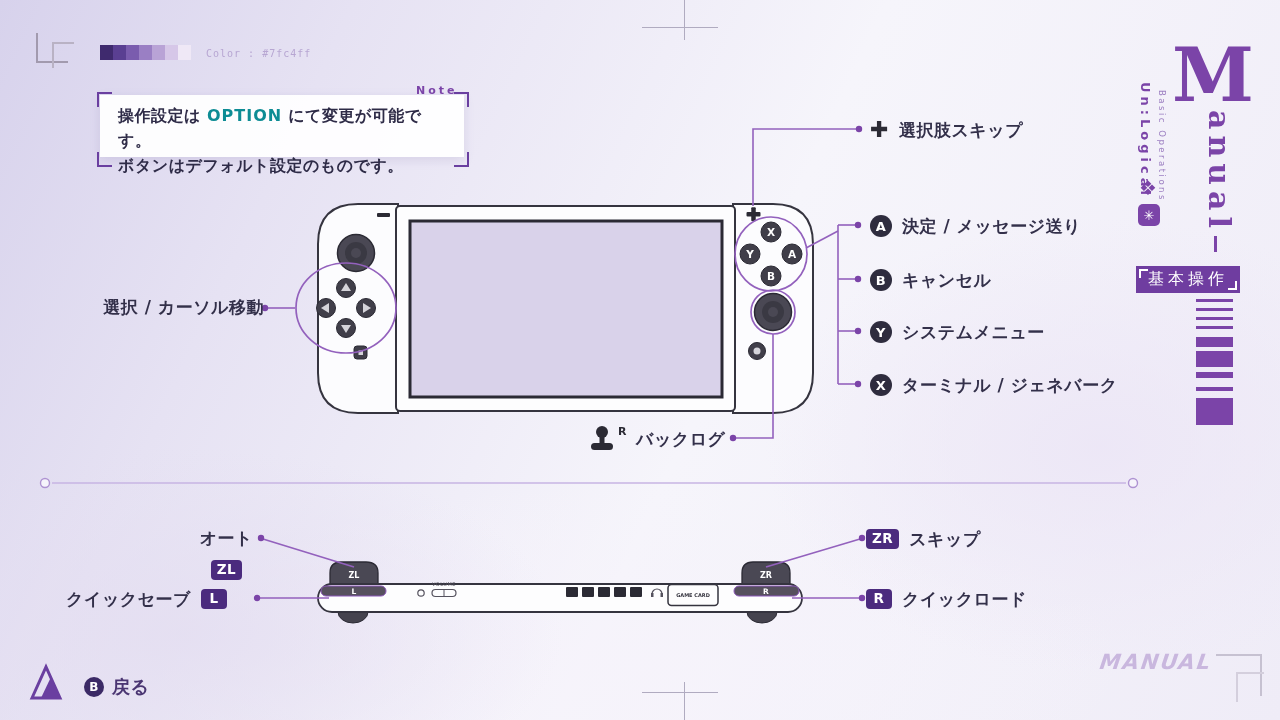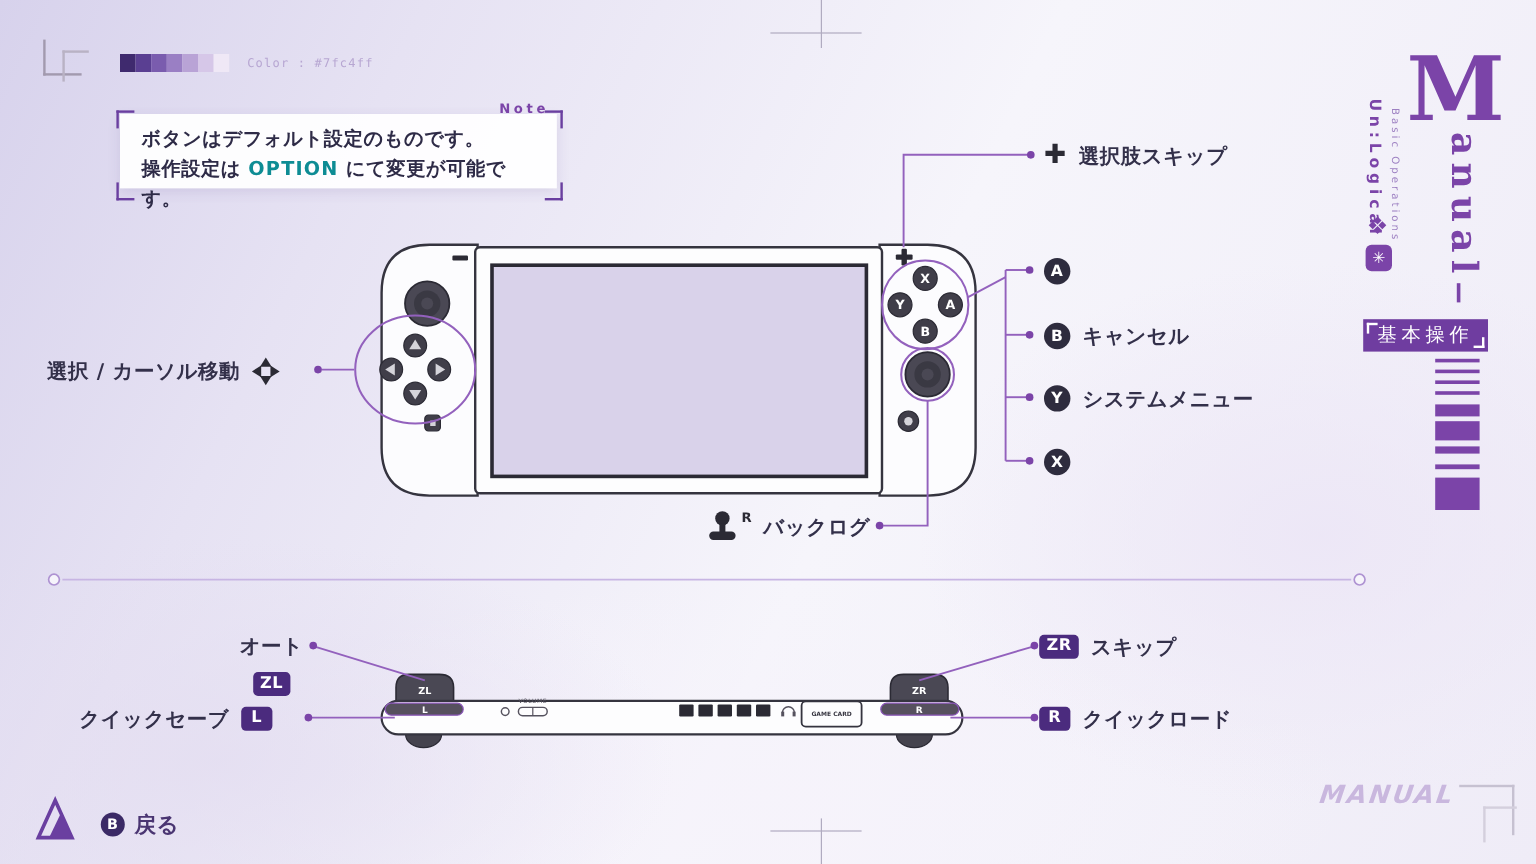--- a/index.html
+++ b/index.html
@@ -109,22 +109,22 @@
       <span style="background:#7a5cae"></span>
       <span style="background:#9a7fc4"></span>
       <span style="background:#b9a3d6"></span>
       <span style="background:#d6c7e8"></span>
       <span style="background:#efe8f6"></span>
   </div>
   <div class="abs" id="swatch-label">Color : #7fc4ff</div>
 
   <div class="abs" id="note-tag">Note</div>
   <div class="abs" id="notebox">
+    <div><span>操作設定は </span><span class="em-option">OPTION</span><span> にて変更が可能です。</span></div>
     <div>ボタンはデフォルト設定のものです。</div>
-    <div><span>操作設定は </span><span class="em-option">OPTION</span><span> にて変更が可能です。</span></div>
   </div>
   <div class="corner tl" style="left:97px;top:92px;"></div>
   <div class="corner bl" style="left:97px;top:152px;"></div>
   <div class="corner tr" style="left:454px;top:92px;"></div>
   <div class="corner br" style="left:454px;top:152px;"></div>
 
   <svg class="abs" style="left:0;top:0;z-index:2;pointer-events:none;" width="1280" height="720" viewBox="0 0 1280 720">
 
     <g>
       <path d="M398,204 L358,204 Q318,204 318,244 L318,373 Q318,413 358,413 L398,413 Z" fill="#fcfcfe" stroke="#35343f" stroke-width="2"></path>
@@ -263,34 +263,36 @@
       <circle cx="1133" cy="483" r="4.5" fill="#f6f4fb" stroke="#ae92d2" stroke-width="1.4"></circle>
     </g>
   </svg>
 
   <div class="callout" style="left:870px;top:118px;">
     <span class="plus-glyph">✚</span>
     <span>選択肢スキップ</span>
   </div>
   <div class="callout" style="left:870px;top:214px;">
     <span class="btn-circle">A</span>
+    <span>決定 / メッセージ送り</span>
   </div>
   <div class="callout" style="left:870px;top:268px;">
     <span class="btn-circle">B</span>
     <span>キャンセル</span>
   </div>
   <div class="callout" style="left:870px;top:320px;">
     <span class="btn-circle">Y</span>
     <span>システムメニュー</span>
   </div>
   <div class="callout" style="left:870px;top:373px;">
     <span class="btn-circle">X</span>
-  </div>
-
-  <div class="callout" style="right:1045px;top:296px;height:26px;gap:8px;">
+    <span>ターミナル / ジェネバーク</span>
+  </div>
+
+  <div class="callout" style="right:1016px;top:296px;height:26px;gap:8px;flex-direction:column;">
     <span>選択 / カーソル移動</span>
     <svg width="27" height="27" viewBox="0 0 28 28">
       <g fill="#2b2a34">
         <polygon points="14,2 9,10 19,10"></polygon>
         <polygon points="14,26 9,18 19,18"></polygon>
         <polygon points="2,14 10,9 10,19"></polygon>
         <polygon points="26,14 18,9 18,19"></polygon>
       </g>
     </svg>
   </div>

